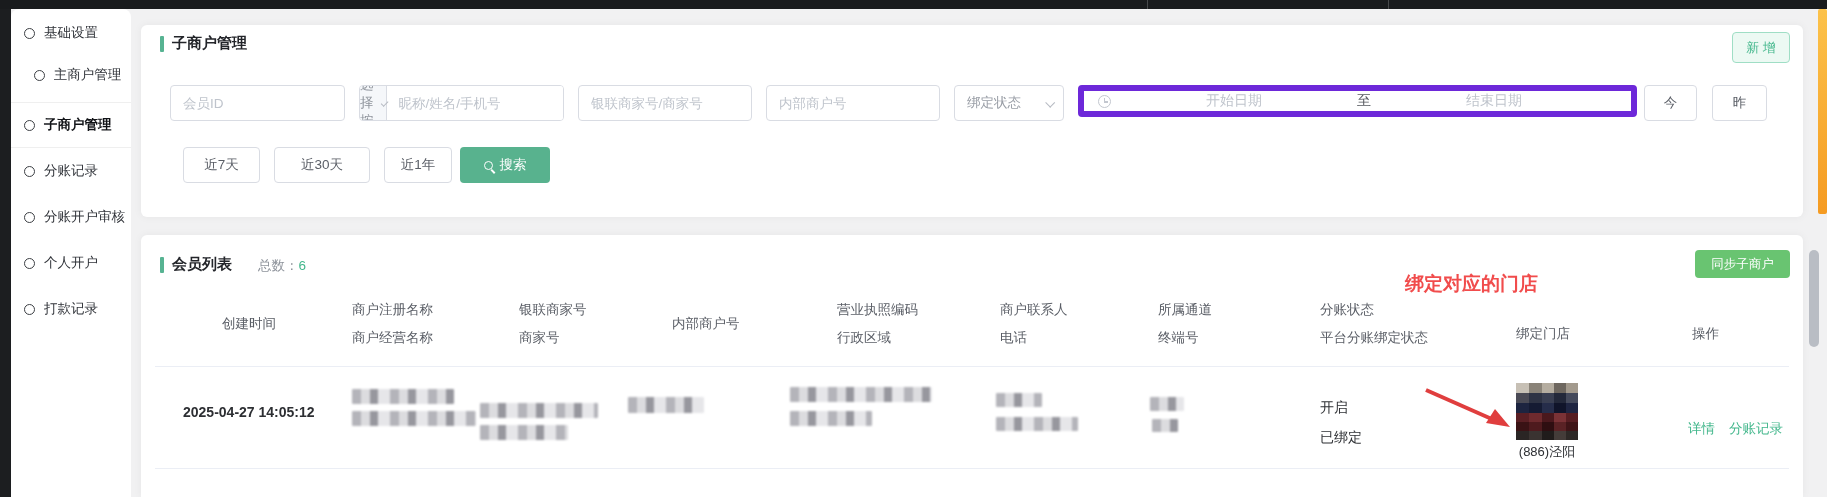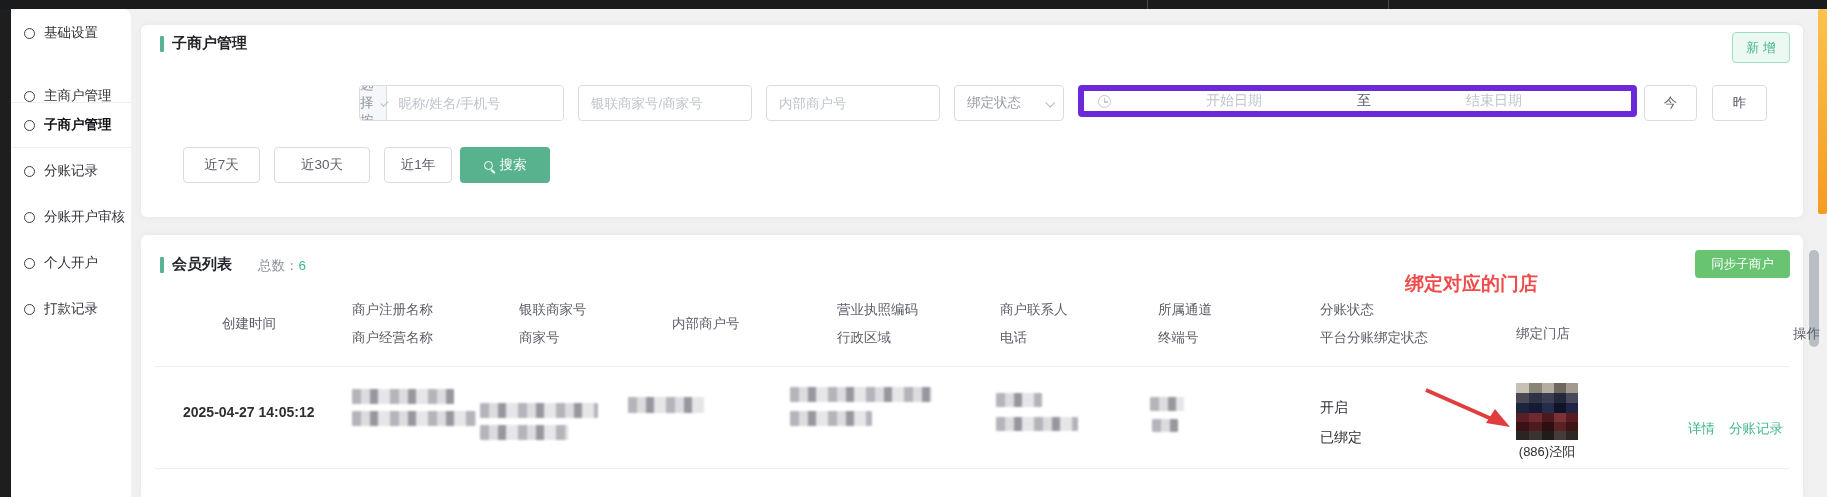--- a/index.html
+++ b/index.html
@@ -75,21 +75,21 @@
   <div class="abs topbar-div" style="left:1388px;"></div>
   <div class="abs left-edge"></div>
   <div class="abs scroll-orange"></div>
   <div class="abs scroll-gray"></div>
 
   <nav class="abs sidebar">
     <div class="side-item" style="top:1px;">
       <span class="radio"></span>
       <span>基础设置</span>
     </div>
-    <div class="side-item" style="top:64px;">
+    <div class="side-item" style="top:43px;justify-content:center;">
       <span class="radio"></span>
       <span>主商户管理</span>
     </div>
     <div class="side-item selected" style="top:93px;">
       <span class="radio"></span>
       <span>子商户管理</span>
     </div>
     <div class="side-item" style="top:139px;">
       <span class="radio"></span>
       <span>分账记录</span>
@@ -107,20 +107,21 @@
       <span>打款记录</span>
     </div>
   </nav>
 
   <section class="abs card" style="left:141px; top:25px; width:1662px; height:192px;">
     <div class="abs green-bar" style="left:19px; top:11px;"></div>
     <div class="abs card-title" style="left:31px; top:9px;">子商户管理</div>
   </section>
   <button class="btn-add" style="left:1732px; top:32px; width:58px;">新 增</button>
 
+  <input class="inp" style="left: 170px; top: 85px; width: 175px;" placeholder="会员ID">
   <div class="combo" style="left:359px; top:85px; width:205px;">
     <div class="prepend">
       <span>选择按</span>
       <span class="chev" style="margin-left:5px;"></span>
     </div>
     <input placeholder="昵称/姓名/手机号" style="">
   </div>
   <input class="inp" style="left: 578px; top: 85px; width: 174px;" placeholder="银联商家号/商家号">
   <input class="inp" style="left: 766px; top: 85px; width: 174px;" placeholder="内部商户号">
   <div class="sel" style="left:954px; top:85px; width:110px;gap:20px;">
@@ -166,21 +167,21 @@
   <div class="th" style="left:672px; top:315px;">内部商户号</div>
   <div class="th" style="left:837px; top:301px;">营业执照编码</div>
   <div class="th" style="left:837px; top:329px;">行政区域</div>
   <div class="th" style="left:1000px; top:301px;">商户联系人</div>
   <div class="th" style="left:1000px; top:329px;">电话</div>
   <div class="th" style="left:1158px; top:301px;">所属通道</div>
   <div class="th" style="left:1158px; top:329px;">终端号</div>
   <div class="th" style="left:1320px; top:301px;">分账状态</div>
   <div class="th" style="left:1320px; top:329px;">平台分账绑定状态</div>
   <div class="th" style="left:1516px; top:325px;">绑定门店</div>
-  <div class="th" style="left:1793px; top:325px;">操作</div>
+  <div class="th" style="left:1692px; top:325px;">操作</div>
 
   <div class="sep" style="left:155px; top:366px; width:1634px;"></div>
 
   <div>
     <div class="td" style="left:183px; top:404px; font-weight:bold;">2025-04-27 14:05:12</div>
 
     <div class="px" style="left:352px; top:389px; width:102px; height:15px;"></div>
     <div class="px" style="left:352px; top:411px; width:124px; height:15px;"></div>
     <div class="px" style="left:480px; top:403px; width:118px; height:15px;"></div>
     <div class="px" style="left:480px; top:425px; width:88px; height:15px;"></div>

